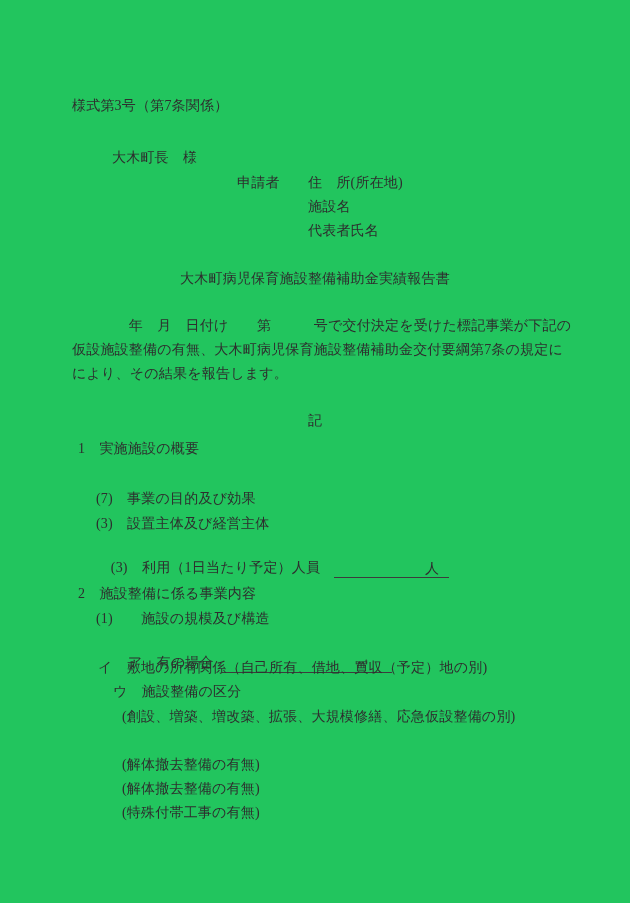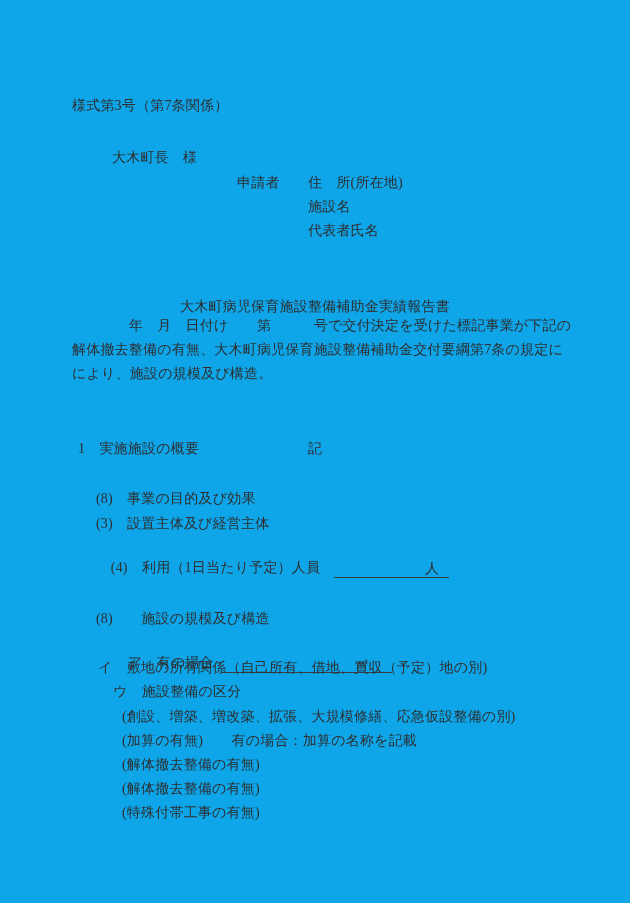--- a/index.html
+++ b/index.html
@@ -1,37 +1,36 @@
 <!DOCTYPE html>
 <html lang="ja"><head>
 <meta charset="utf-8">
 <style>
   html,body{margin:0;padding:0;}
   body{background:#ffffff;}
   .page{
     position:relative;
     width:630px;
     height:903px;
-    background:#0ea5e9;
+    background:#22c55e;
     font-family:"Liberation Serif","DejaVu Serif",serif;
     font-size:14px;
     color:#2e2e2e;
     overflow:hidden;
   }
   .ln{
     position:absolute;
     white-space:pre;
     line-height:20px;
     letter-spacing:0.2px;
   }
   .center{
     left:0;
     width:100%;
     text-align:center;
-    margin-top:28px;
   }
   .blank{
     display:inline-block;
     box-sizing:border-box;
     border-bottom:1px solid #3c3c3c;
     height:19px;
     vertical-align:bottom;
   }
 </style>
 </head>
@@ -45,41 +44,41 @@
   <div class="ln" style="left:112px;top:148px">大木町長　様</div>
 
   <div class="ln" style="left:237px;top:173px">申請者</div>
   <div class="ln" style="left:308px;top:173px">住　所(所在地)</div>
   <div class="ln" style="left:308px;top:197px">施設名</div>
   <div class="ln" style="left:308px;top:221px">代表者氏名</div>
 
   <div class="ln center" style="top:269px">大木町病児保育施設整備補助金実績報告書</div>
 
   <div class="ln" style="left:72px;top:316px">　　　　年　月　日付け　　第　　　号で交付決定を受けた標記事業が下記の</div>
-  <div class="ln" style="left:72px;top:340px">解体撤去整備の有無、大木町病児保育施設整備補助金交付要綱第7条の規定に</div>
-  <div class="ln" style="left:72px;top:364px">により、施設の規模及び構造。</div>
+  <div class="ln" style="left:72px;top:340px">仮設施設整備の有無、大木町病児保育施設整備補助金交付要綱第7条の規定に</div>
+  <div class="ln" style="left:72px;top:364px">により、その結果を報告します。</div>
 
   <div class="ln center" style="top:411px">記</div>
 
   <div class="ln" style="left:78px;top:439px">1　実施施設の概要</div>
-  <div class="ln" style="left:96px;top:489px">(8)　事業の目的及び効果</div>
+  <div class="ln" style="left:96px;top:489px">(7)　事業の目的及び効果</div>
   <div class="ln" style="left:96px;top:514px">(3)　設置主体及び経営主体</div>
 
   <div class="ln" style="left:96px;top:538px">
-    <span>(4)　利用（1日当たり予定）人員</span><span class="blank" style="width:115px;margin-left:14px;text-align:right;padding-right:10px"><span>人</span></span>
+    <span>(3)　利用（1日当たり予定）人員</span><span class="blank" style="width:115px;margin-left:14px;text-align:right;padding-right:10px"><span>人</span></span>
   </div>
 
-  <div class="ln" style="left:96px;top:609px">(8)　　施設の規模及び構造</div>
+  <div class="ln" style="left:78px;top:584px">2　施設整備に係る事業内容</div>
+  <div class="ln" style="left:96px;top:609px">(1)　　施設の規模及び構造</div>
 
   <div class="ln" style="left:113px;top:633px">
     <span>ア　有の場合</span><span class="blank" style="width:170px;margin-left:8px;text-align:right;padding-right:22px"><span>㎡</span></span>
   </div>
 
   <div class="ln" style="left:98px;top:658px">イ　敷地の所有関係（自己所有、借地、買収（予定）地の別)</div>
   <div class="ln" style="left:113px;top:682px">ウ　施設整備の区分</div>
 
   <div class="ln" style="left:122px;top:707px">(創設、増築、増改築、拡張、大規模修繕、応急仮設整備の別)</div>
-  <div class="ln" style="left:122px;top:731px">(加算の有無)　　有の場合：加算の名称を記載</div>
   <div class="ln" style="left:122px;top:755px">(解体撤去整備の有無)</div>
   <div class="ln" style="left:122px;top:779px">(解体撤去整備の有無)</div>
   <div class="ln" style="left:122px;top:803px">(特殊付帯工事の有無)</div>
 
 </div>
 
 </body></html>

